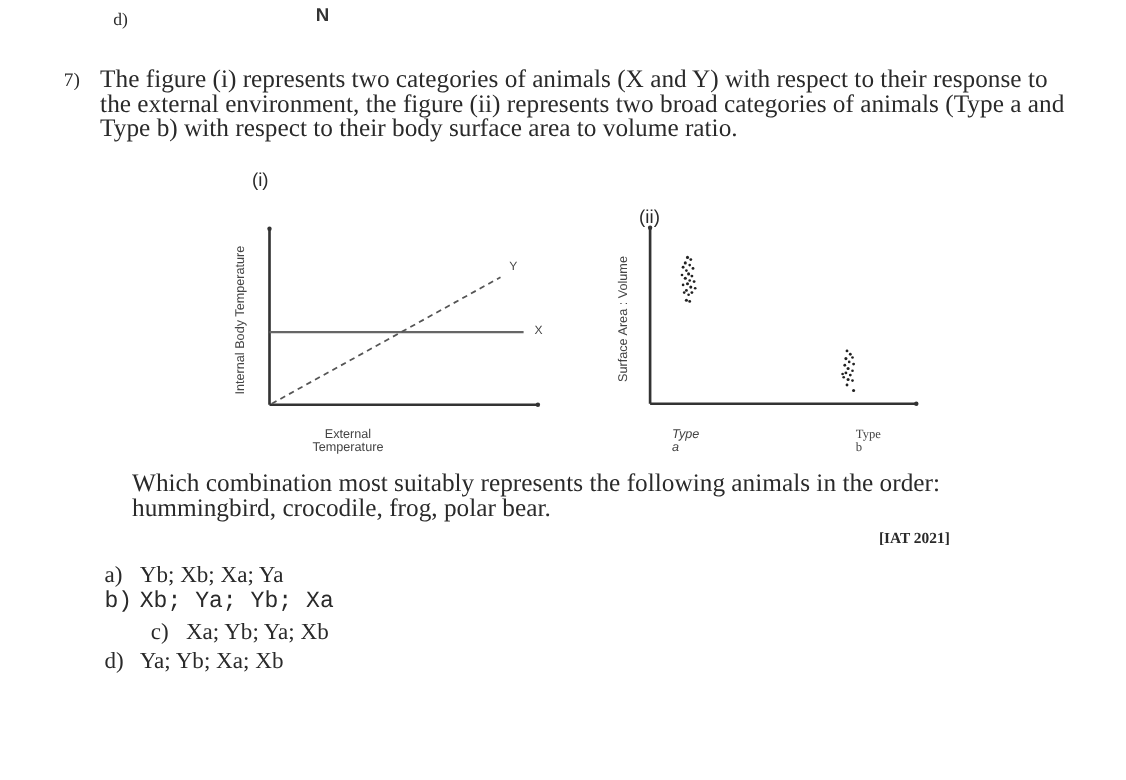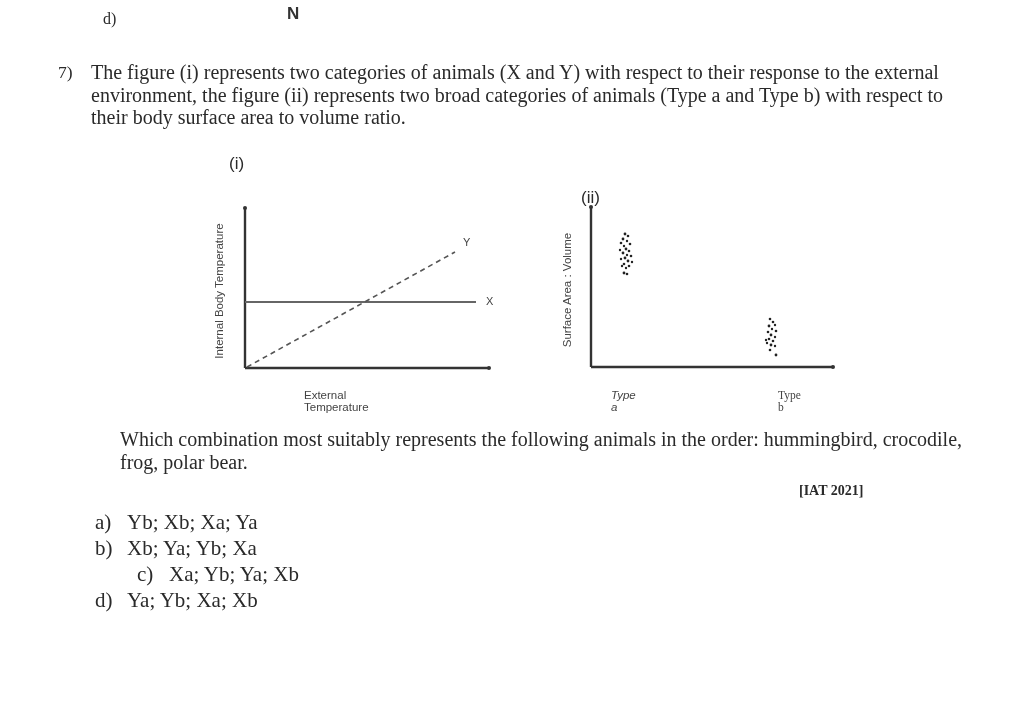--- a/index.html
+++ b/index.html
@@ -3,21 +3,21 @@
 <meta charset="utf-8">
 <style>
   html, body { margin: 0; padding: 0; background: #ffffff; }
   body {
     width: 1024px; height: 709px; position: relative; overflow: hidden;
     font-family: "Liberation Serif", serif; color: #2a2a2a;
   }
   .abs { position: absolute; }
   .serif { font-family: "Liberation Serif", serif; }
   .sans { font-family: "Liberation Sans", sans-serif; }
-  .qtext { font-size: 20px; line-height: 22.5px; }
+  .qtext { font-size: 23px; line-height: 22.5px; }
   .qnum { left: 58px; top: 61px; font-size: 17.5px; }
   .qbody { left: 91px; top: 61px; width: 880px; }
   .fig-label { font-size: 17px; }
   .axis-title { font-size: 11.5px; color: #444; }
   .ylab {
     transform: rotate(-90deg); transform-origin: center center;
     white-space: nowrap; text-align: center;
   }
   .prompt { left: 120px; top: 428px; width: 860px; }
   .source { left: 799px; top: 483px; font-size: 14px; font-weight: bold; }
@@ -44,21 +44,21 @@
     <circle cx="245" cy="208" r="2" fill="#333"></circle>
     <circle cx="489" cy="368" r="2" fill="#333"></circle>
 
     <line x1="245" y1="302" x2="476" y2="302" stroke="#666" stroke-width="2"></line>
 
     <line x1="247" y1="367" x2="455" y2="252" stroke="#555" stroke-width="1.6" stroke-dasharray="5,4"></line>
   </svg>
   <div class="abs sans" style="left:463px; top:236px; font-size:11px; color:#444;">Y</div>
   <div class="abs sans" style="left:486px; top:295px; font-size:11px; color:#444;">X</div>
   <div class="abs sans axis-title ylab" style="left:141px; top:283px; width:160px; height:16px;">Internal Body Temperature</div>
-  <div class="abs sans axis-title" style="left:304px; top:389px;">External Temperature</div>
+  <div class="abs sans axis-title" style="left:284px; top:389px;text-align:center;">External Temperature</div>
 </div>
 
 <div class="abs" style="left:0; top:0; width:0; height:0;">
   <svg class="abs" style="left:580px; top:195px;" width="260" height="190" viewBox="580 195 260 190">
     <line x1="591" y1="207" x2="591" y2="367" stroke="#333" stroke-width="2.4"></line>
     <line x1="591" y1="367" x2="833" y2="367" stroke="#333" stroke-width="2.4"></line>
     <circle cx="591" cy="207" r="2" fill="#333"></circle>
     <circle cx="833" cy="367" r="2" fill="#333"></circle>
 
     <g fill="#222">
@@ -111,21 +111,21 @@
   <div class="abs sans axis-title" style="left:611px; top:389px;font-style:italic;">Type a</div>
   <div class="abs sans axis-title" style="left:778px; top:389px;font-family:Liberation Serif, serif;">Type b</div>
 </div>
 
 <div class="abs qtext prompt">Which combination most suitably represents the following animals in the order: hummingbird, crocodile, frog, polar bear.</div>
 <div class="abs source">[IAT 2021]</div>
 
 <div class="abs opt" style="top:510px;">
   <span class="letter">a)</span><span>Yb; Xb; Xa; Ya</span>
 </div>
-<div class="abs opt" style="top:536px;">
+<div class="abs opt" style="top:536px;font-family:Liberation Mono, monospace;">
   <span class="letter">b)</span><span>Xb; Ya; Yb; Xa</span>
 </div>
 <div class="abs opt" style="top:562px;margin-left:42px;">
   <span class="letter">c)</span><span>Xa; Yb; Ya; Xb</span>
 </div>
 <div class="abs opt" style="top:588px;">
   <span class="letter">d)</span><span>Ya; Yb; Xa; Xb</span>
 </div>
 
 </body></html>

